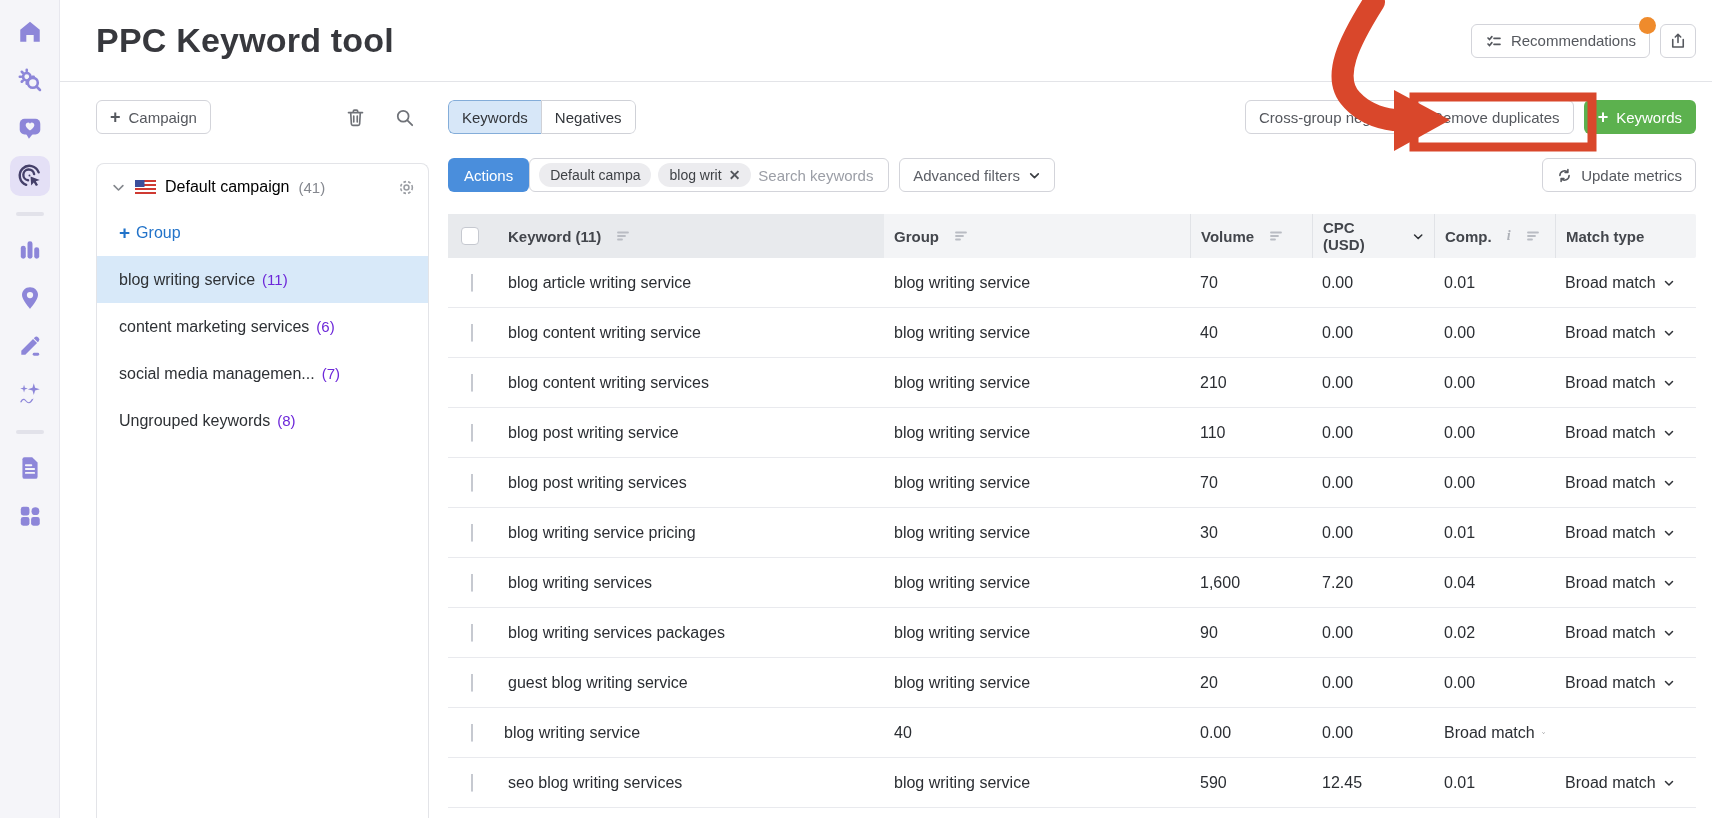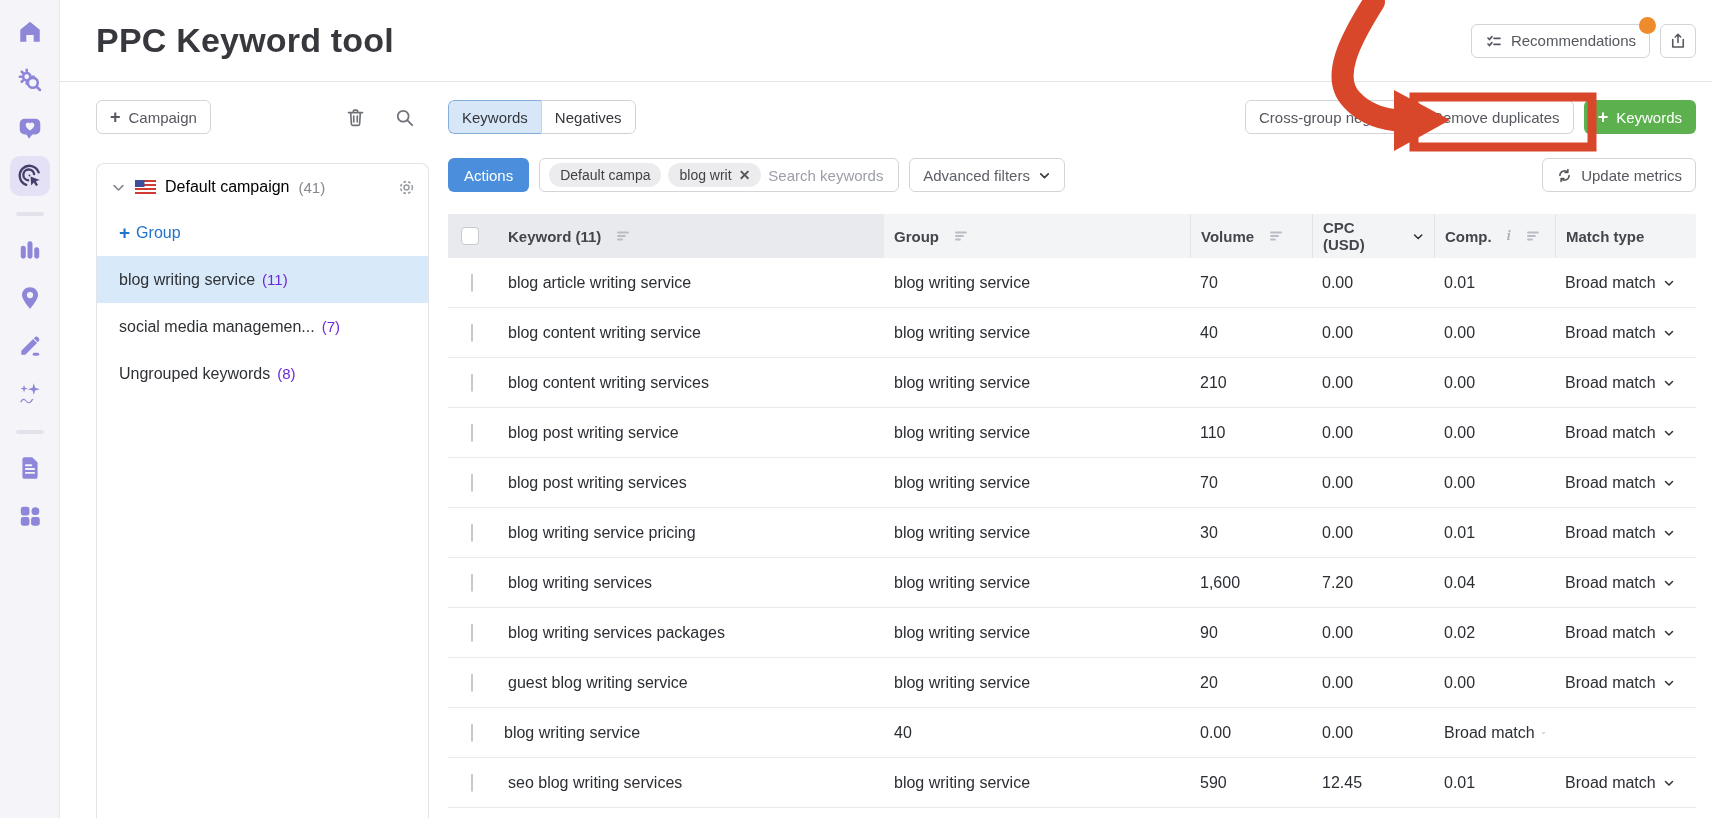--- a/index.html
+++ b/index.html
@@ -52,21 +52,21 @@
   .tab{height:34px; padding:0 13px; display:flex; align-items:center; font-size:15px; color:#33363b; background:#fff; border:1px solid #cfd1d7; cursor:pointer;}
   .tab:first-child{border-radius:6px 0 0 6px; border-right:none;}
   .tab:last-child{border-radius:0 6px 6px 0;}
   .tab.active{background:var(--active-tab-blue); border-color:#84add9;}
   .row1-right{margin-left:auto; display:flex; align-items:center; gap:10px;}
   .btn-green{display:inline-flex; align-items:center; gap:8px; height:34px; padding:0 14px; border:none; border-radius:6px; background:var(--green); color:#fff; font-size:15px; font-weight:500; cursor:pointer;}
   .btn-green .plus{font-size:18px; font-weight:700;}
 
   .row2{margin-top:24px; display:flex; align-items:center; height:34px;}
   .btn-actions{height:34px; padding:0 16px; border:none; border-radius:6px; background:var(--accent-blue); color:#fff; font-size:15px; font-weight:500; cursor:pointer;}
-  .search-box{margin-left:10px; width:360px; height:34px; border:1px solid #d3d4da; border-radius:6px; display:flex; align-items:center; gap:7px; padding:0 9px; background:#fff;}
+  .search-box{margin-left:0; width:360px; height:34px; border:1px solid #d3d4da; border-radius:6px; display:flex; align-items:center; gap:7px; padding:0 9px; background:#fff;}
   .chip{display:inline-flex; align-items:center; gap:7px; background:#ececef; border-radius:15px; height:24px; padding:0 11px; font-size:14px; color:#3f4246; white-space:nowrap; cursor:default;}
   .chip .x{font-size:14px; font-weight:700; color:#53565c; cursor:pointer;}
   .search-box input{flex:1; min-width:40px; border:none; outline:none; font-size:15px; color:#2b2e33; font-family:inherit; background:transparent;}
   .search-box input::placeholder{color:#9b9ea6;}
   .btn-advanced{margin-left:10px; color:#5d6067;align-items:center;}
   .row2-right{margin-left:auto;}
 
   
   .kw-table{margin-top:22px;}
   .t-head{display:grid; grid-template-columns:46px 390px 306px 122px 122px 121px 1fr; background:#f3f4f6; height:44px; border-radius:2px;}
@@ -231,20 +231,24 @@
         <span class="plus">+</span>
         <span>Group</span>
       </a>
       <div class="group-list" id="group-list">
   <div class="group-item selected">
     <span>blog writing service</span>
     <span class="g-count">(11)</span>
   </div>
 
 
+  <div class="group-item">
+    <span>content marketing services</span>
+    <span class="g-count">(6)</span>
+  </div>
 
   <div class="group-item">
     <span>social media managemen...</span>
     <span class="g-count">(7)</span>
   </div>
 
   <div class="group-item">
     <span>Ungrouped keywords</span>
     <span class="g-count">(8)</span>
   </div>

